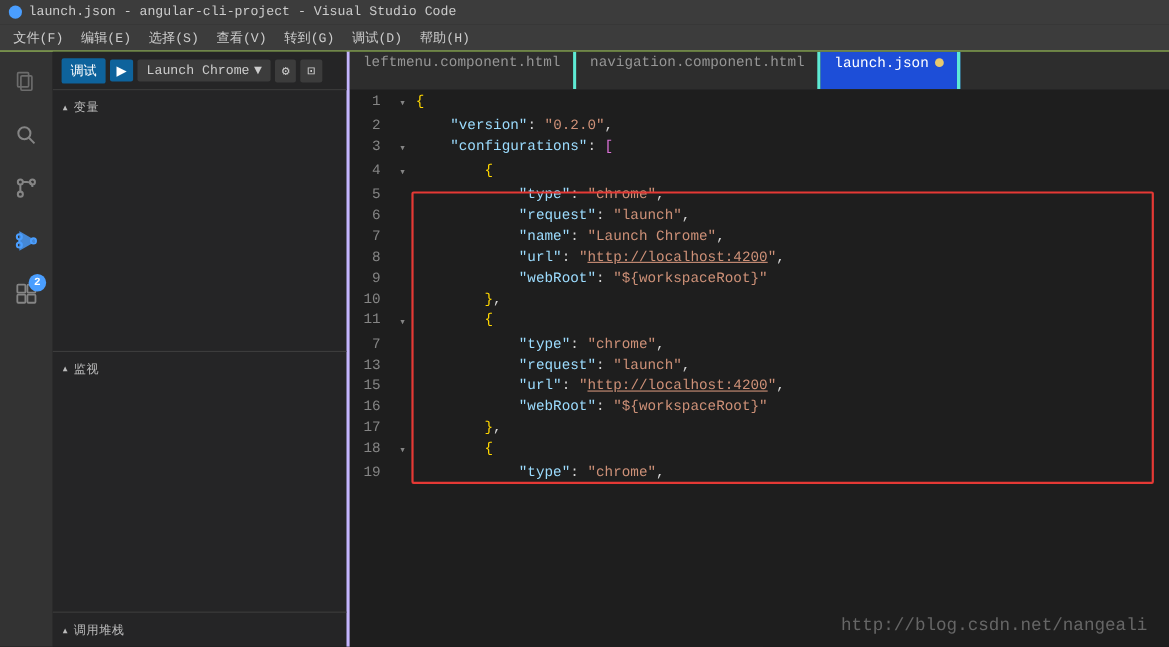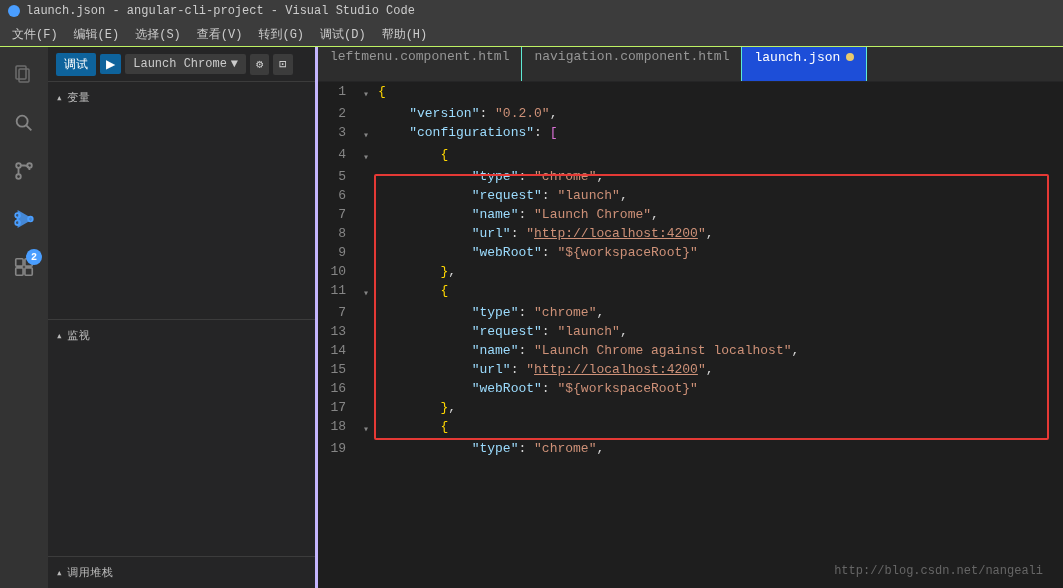--- a/index.html
+++ b/index.html
@@ -169,21 +169,21 @@
     }
     .tab {
       height: 49px;
       padding: 0 12px;
       display: flex;
       align-items: center;
       font-size: 13px;
       background: #2d2d2d;
       color: #969696;
       cursor: pointer;
-      border-right: 1px solid #5eead4;
+      border-right: 3px solid #5eead4;
       white-space: nowrap;
       gap: 6px;
     }
     .tab.active {
       background: #1d4ed8;
       color: #ffffff;
       border-top: 1px solid #007acc;
     }
     .tab-dot {
       width: 8px; height: 8px;
@@ -249,21 +249,21 @@
     .json-punct { color: #d4d4d4; }
     .json-brace { color: #ffd700; }
     .json-bracket { color: #da70d6; }
 
     
     .watermark {
       position: absolute;
       bottom: 10px;
       right: 20px;
       color: #666666;
-      font-size: 12px;
+      font-size: 16px;
       pointer-events: none;
     }
   </style>
 </head>
 <body>
 
 <div class="title-bar">
   <span class="title-bar-dot"></span>
   <span>launch.json - angular-cli-project - Visual Studio Code</span>
 </div>
@@ -461,25 +461,20 @@
             <td class="fold-icon"></td>
             <td class="code-content">            <span class="json-key">"type"</span><span class="json-punct">: </span><span class="json-str">"chrome"</span><span class="json-punct">,</span></td>
           </tr>
 
           <tr class="code-row">
             <td class="line-num">13</td>
             <td class="fold-icon"></td>
             <td class="code-content">            <span class="json-key">"request"</span><span class="json-punct">: </span><span class="json-str">"launch"</span><span class="json-punct">,</span></td>
           </tr>
 
-          <tr class="code-row">
-            <td class="line-num">14</td>
-            <td class="fold-icon"></td>
-            <td class="code-content">            <span class="json-key">"name"</span><span class="json-punct">: </span><span class="json-str">"Launch Chrome against localhost"</span><span class="json-punct">,</span></td>
-          </tr>
 
           <tr class="code-row">
             <td class="line-num">15</td>
             <td class="fold-icon"></td>
             <td class="code-content">            <span class="json-key">"url"</span><span class="json-punct">: </span><span class="json-str">"</span><span class="json-url">http://localhost:4200</span><span class="json-str">"</span><span class="json-punct">,</span></td>
           </tr>
 
           <tr class="code-row">
             <td class="line-num">16</td>
             <td class="fold-icon"></td>

